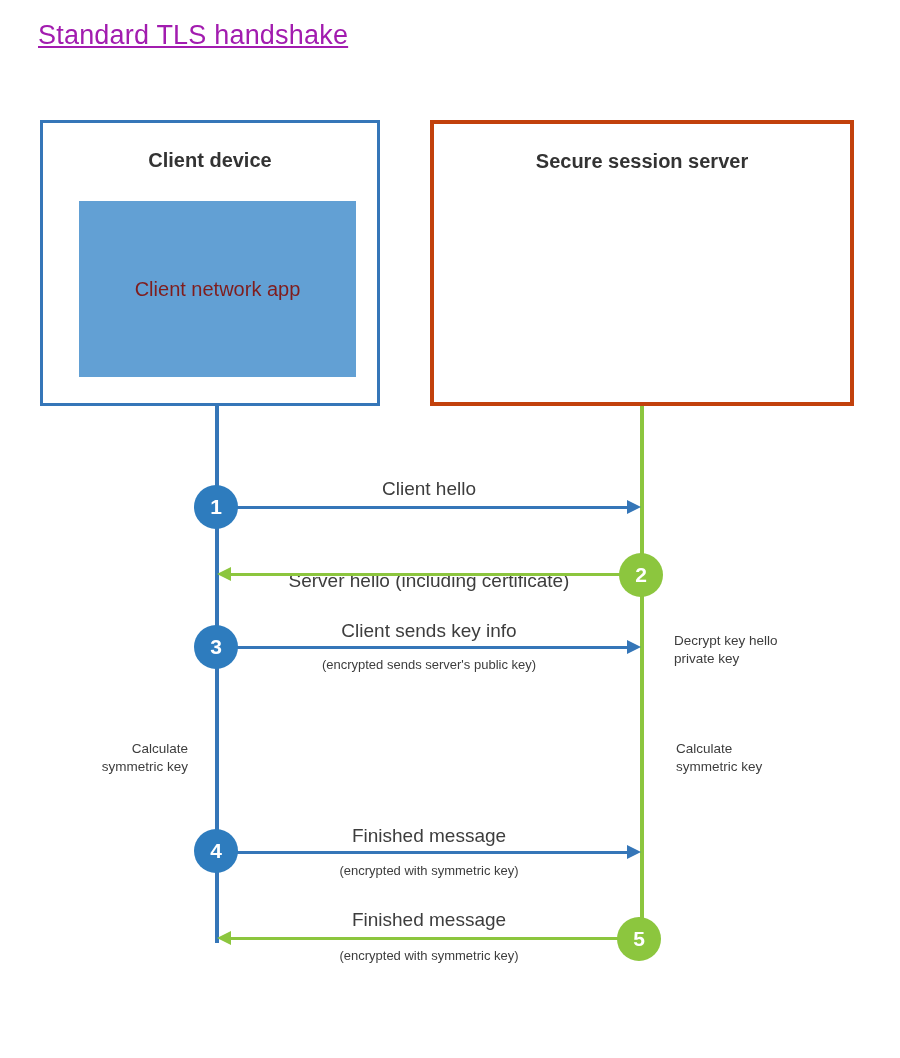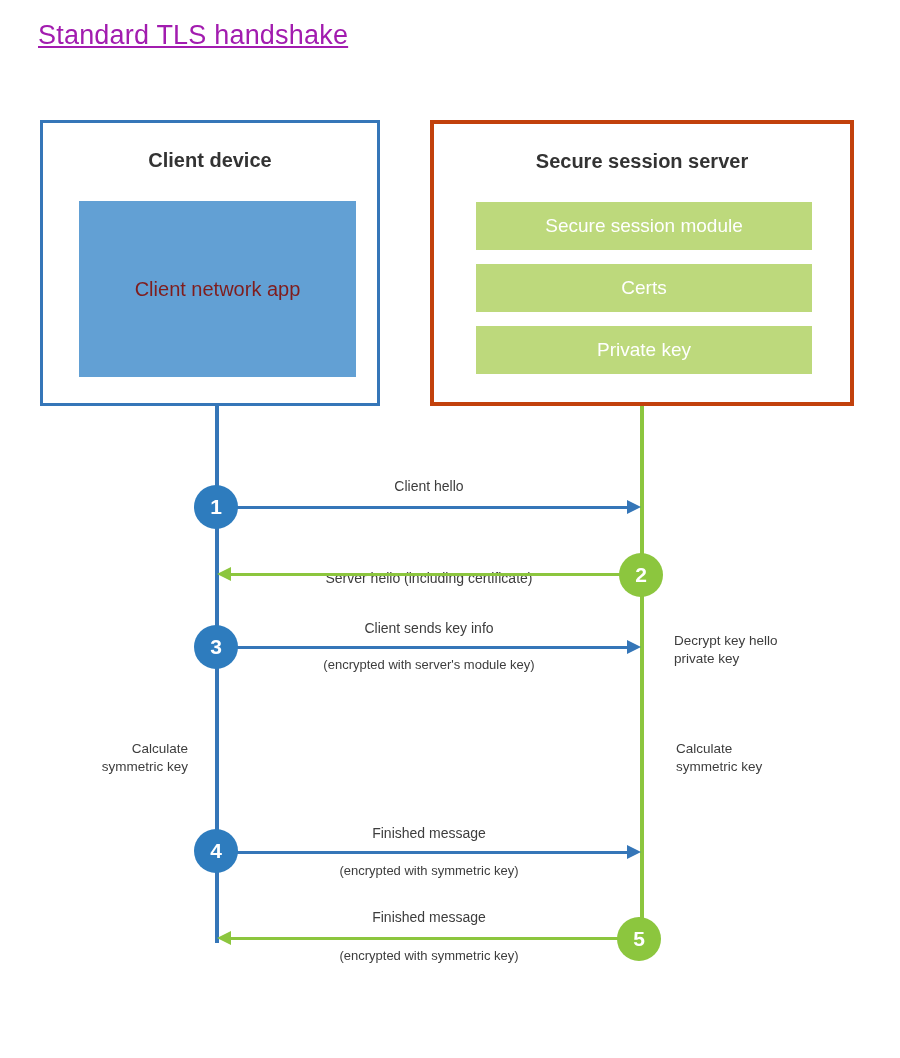--- a/index.html
+++ b/index.html
@@ -151,21 +151,21 @@
     align-items: center;
     justify-content: center;
   }
   .step-circle.blue { background: #2e7cbe; }
   .step-circle.green { background: #8cc63e; }
 
   
   .msg-label {
     position: absolute;
     text-align: center;
-    font-size: 14px;
+    font-size: 19px;
     color: #3d3d3d;
     white-space: nowrap;
   }
   .msg-sublabel {
     position: absolute;
     text-align: center;
     font-size: 13px;
     color: #3d3d3d;
     white-space: nowrap;
   }
@@ -186,25 +186,20 @@
 
 <div class="page-title">Standard TLS handshake</div>
 
 <div class="party-box client">
   <div class="party-title">Client device</div>
   <div class="app-block">Client network app</div>
 </div>
 
 <div class="party-box server">
   <div class="party-title">Secure session server</div>
-  <div class="server-bars">
-    <div class="server-bar">Secure session module</div>
-    <div class="server-bar">Certs</div>
-    <div class="server-bar">Private key</div>
-  </div>
 </div>
 
 <div class="lifeline client"></div>
 <div class="lifeline server"></div>
 
 <div class="msg-label" style="left:217px; top:478px; width:424px;">Client hello</div>
 <div class="arrow blue" style="left:217px; top:506px; width:411px;">
   <span class="head right"></span>
 </div>
 <div class="step-circle blue" style="left:194px; top:485px; width:44px; height:44px;">1</div>
@@ -212,21 +207,21 @@
 <div class="msg-label" style="left:217px; top:570px; width:424px;">Server hello (including certificate)</div>
 <div class="arrow green" style="left:230px; top:573px; width:394px;">
   <span class="head left"></span>
 </div>
 <div class="step-circle green" style="left:619px; top:553px; width:44px; height:44px;">2</div>
 
 <div class="msg-label" style="left:217px; top:620px; width:424px;">Client sends key info</div>
 <div class="arrow blue" style="left:217px; top:646px; width:411px;">
   <span class="head right"></span>
 </div>
-<div class="msg-sublabel" style="left:217px; top:657px; width:424px;">(encrypted with server's module key)</div>
+<div class="msg-sublabel" style="left:217px; top:657px; width:424px;">(encrypted sends server's public key)</div>
 <div class="step-circle blue" style="left:194px; top:625px; width:44px; height:44px;">3</div>
 <div class="side-note right" style="left:674px; top:632px; width:170px;">Decrypt key hello
 private key</div>
 
 <div class="side-note left" style="left:40px; top:740px; width:148px;">Calculate
 symmetric key</div>
 <div class="side-note right" style="left:676px; top:740px; width:170px;">Calculate
 symmetric key</div>
 
 <div class="msg-label" style="left:217px; top:825px; width:424px;">Finished message</div>

